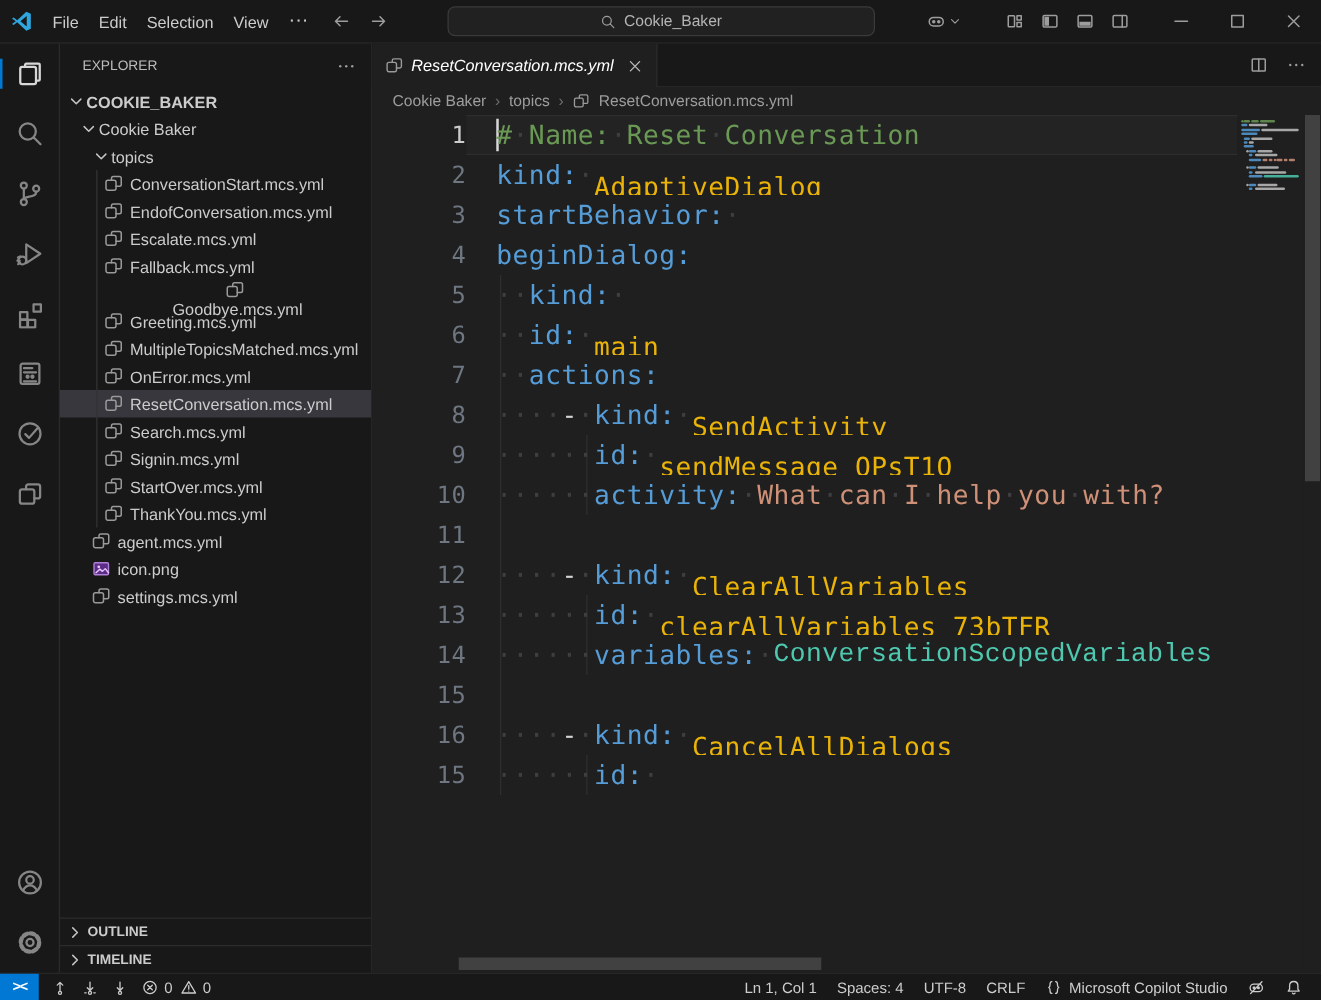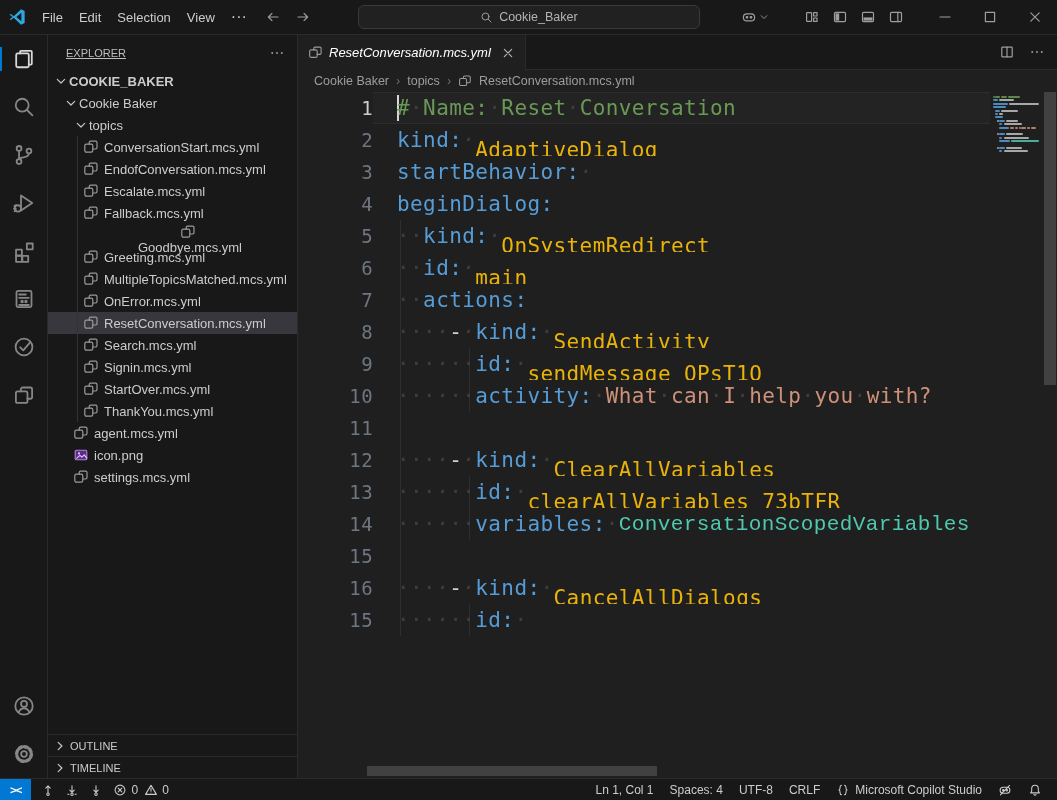--- a/index.html
+++ b/index.html
@@ -28,32 +28,32 @@
 
   .activitybar { width:48px; background:#181818; border-right:1px solid #2b2b2b; display:flex; flex-direction:column; }
   .ab-top { flex:1; }
   .ab-item { height:48px; display:flex; align-items:center; justify-content:center; color:#868686; position:relative; }
   .ab-item.active { color:#d7d7d7; }
   .ab-item.active::before { content:""; position:absolute; left:0; top:12px; bottom:12px; width:2px; background:#0078d4; }
   .ab-icon { width:24px; height:24px; display:inline-flex; }
   .ab-icon svg { width:100%; height:100%; }
 
   .sidebar { width:250px; background:#181818; border-right:1px solid #2b2b2b; display:flex; flex-direction:column; font-size:13px; }
-  .sb-header { height:35px; flex:none; display:flex; align-items:center; justify-content:space-between; padding:0 12px 0 18px; font-size:11px; color:#bdbdbd;text-decoration:underline; }
+  .sb-header { height:35px; flex:none; display:flex; align-items:center; justify-content:space-between; padding:0 12px 0 18px; font-size:11px; color:#bdbdbd; }
   .tree { flex:1; position:relative; overflow:hidden; }
   .t-row { height:22px; display:flex; align-items:center; color:#cccccc; white-space:nowrap; }
   .t-row.selected { background:#37373d; }
   .t-row.bold { font-weight:700; }
   .t-chev { width:16px; height:16px; flex:none; display:inline-flex; color:#c5c5c5; }
   .t-chev svg { width:100%; height:100%; }
   .t-ico { width:16px; height:16px; flex:none; margin-right:5px; display:inline-flex; color:#9a9a9a; }
   .t-ico svg { width:100%; height:100%; }
   .t-guide { position:absolute; width:1px; background:#333333; }
   .sb-sections { flex:none; }
-  .sb-section { height:22px; border-top:1px solid #2b2b2b; display:flex; align-items:center; gap:2px; padding-left:4px; font-size:11px; font-weight:400; color:#cccccc; }
+  .sb-section { height:22px; border-top:1px solid #2b2b2b; display:flex; align-items:center; gap:2px; padding-left:4px; font-size:11px; font-weight:700; color:#cccccc; }
 
   
   .editor { flex:1; display:flex; flex-direction:column; background:#1f1f1f; min-width:0; }
   .tabbar { height:35px; flex:none; background:#181818; display:flex; align-items:stretch; border-bottom:1px solid #2b2b2b; }
   .tab { display:flex; align-items:center; gap:6px; padding:0 10px; background:#1f1f1f; border-right:1px solid #2b2b2b; margin-bottom:-1px; }
   .tab-label { font-size:13px; font-style:italic; color:#ffffff; }
   .tab-ico { width:15px; height:15px; display:inline-flex; color:#9a9a9a; }
   .tab-ico svg { width:100%; height:100%; }
   .tab-close { width:14px; height:14px; display:inline-flex; color:#bdbdbd; margin-left:4px; }
   .tab-close svg { width:100%; height:100%; }
@@ -564,21 +564,21 @@
             <div class="line">
               <span class="num">3</span>
               <span class="body"><span class="k">startBehavior:</span><span class="w">·</span></span>
             </div>
             <div class="line">
               <span class="num">4</span>
               <span class="body"><span class="k">beginDialog:</span></span>
             </div>
             <div class="line">
               <span class="num">5</span>
-              <span class="body"><span class="w">··</span><span class="k">kind:</span><span class="w">·</span><span class="v">OnSystemRedirect</span></span>
+              <span class="body"><span class="w">··</span><span class="k">kind:</span><span class="w">·</span></span>
             </div>
             <div class="line">
               <span class="num">6</span>
               <span class="body"><span class="w">··</span><span class="k">id:</span><span class="w">·</span><span class="v">main</span></span>
             </div>
             <div class="line">
               <span class="num">7</span>
               <span class="body"><span class="w">··</span><span class="k">actions:</span></span>
             </div>
             <div class="line">

